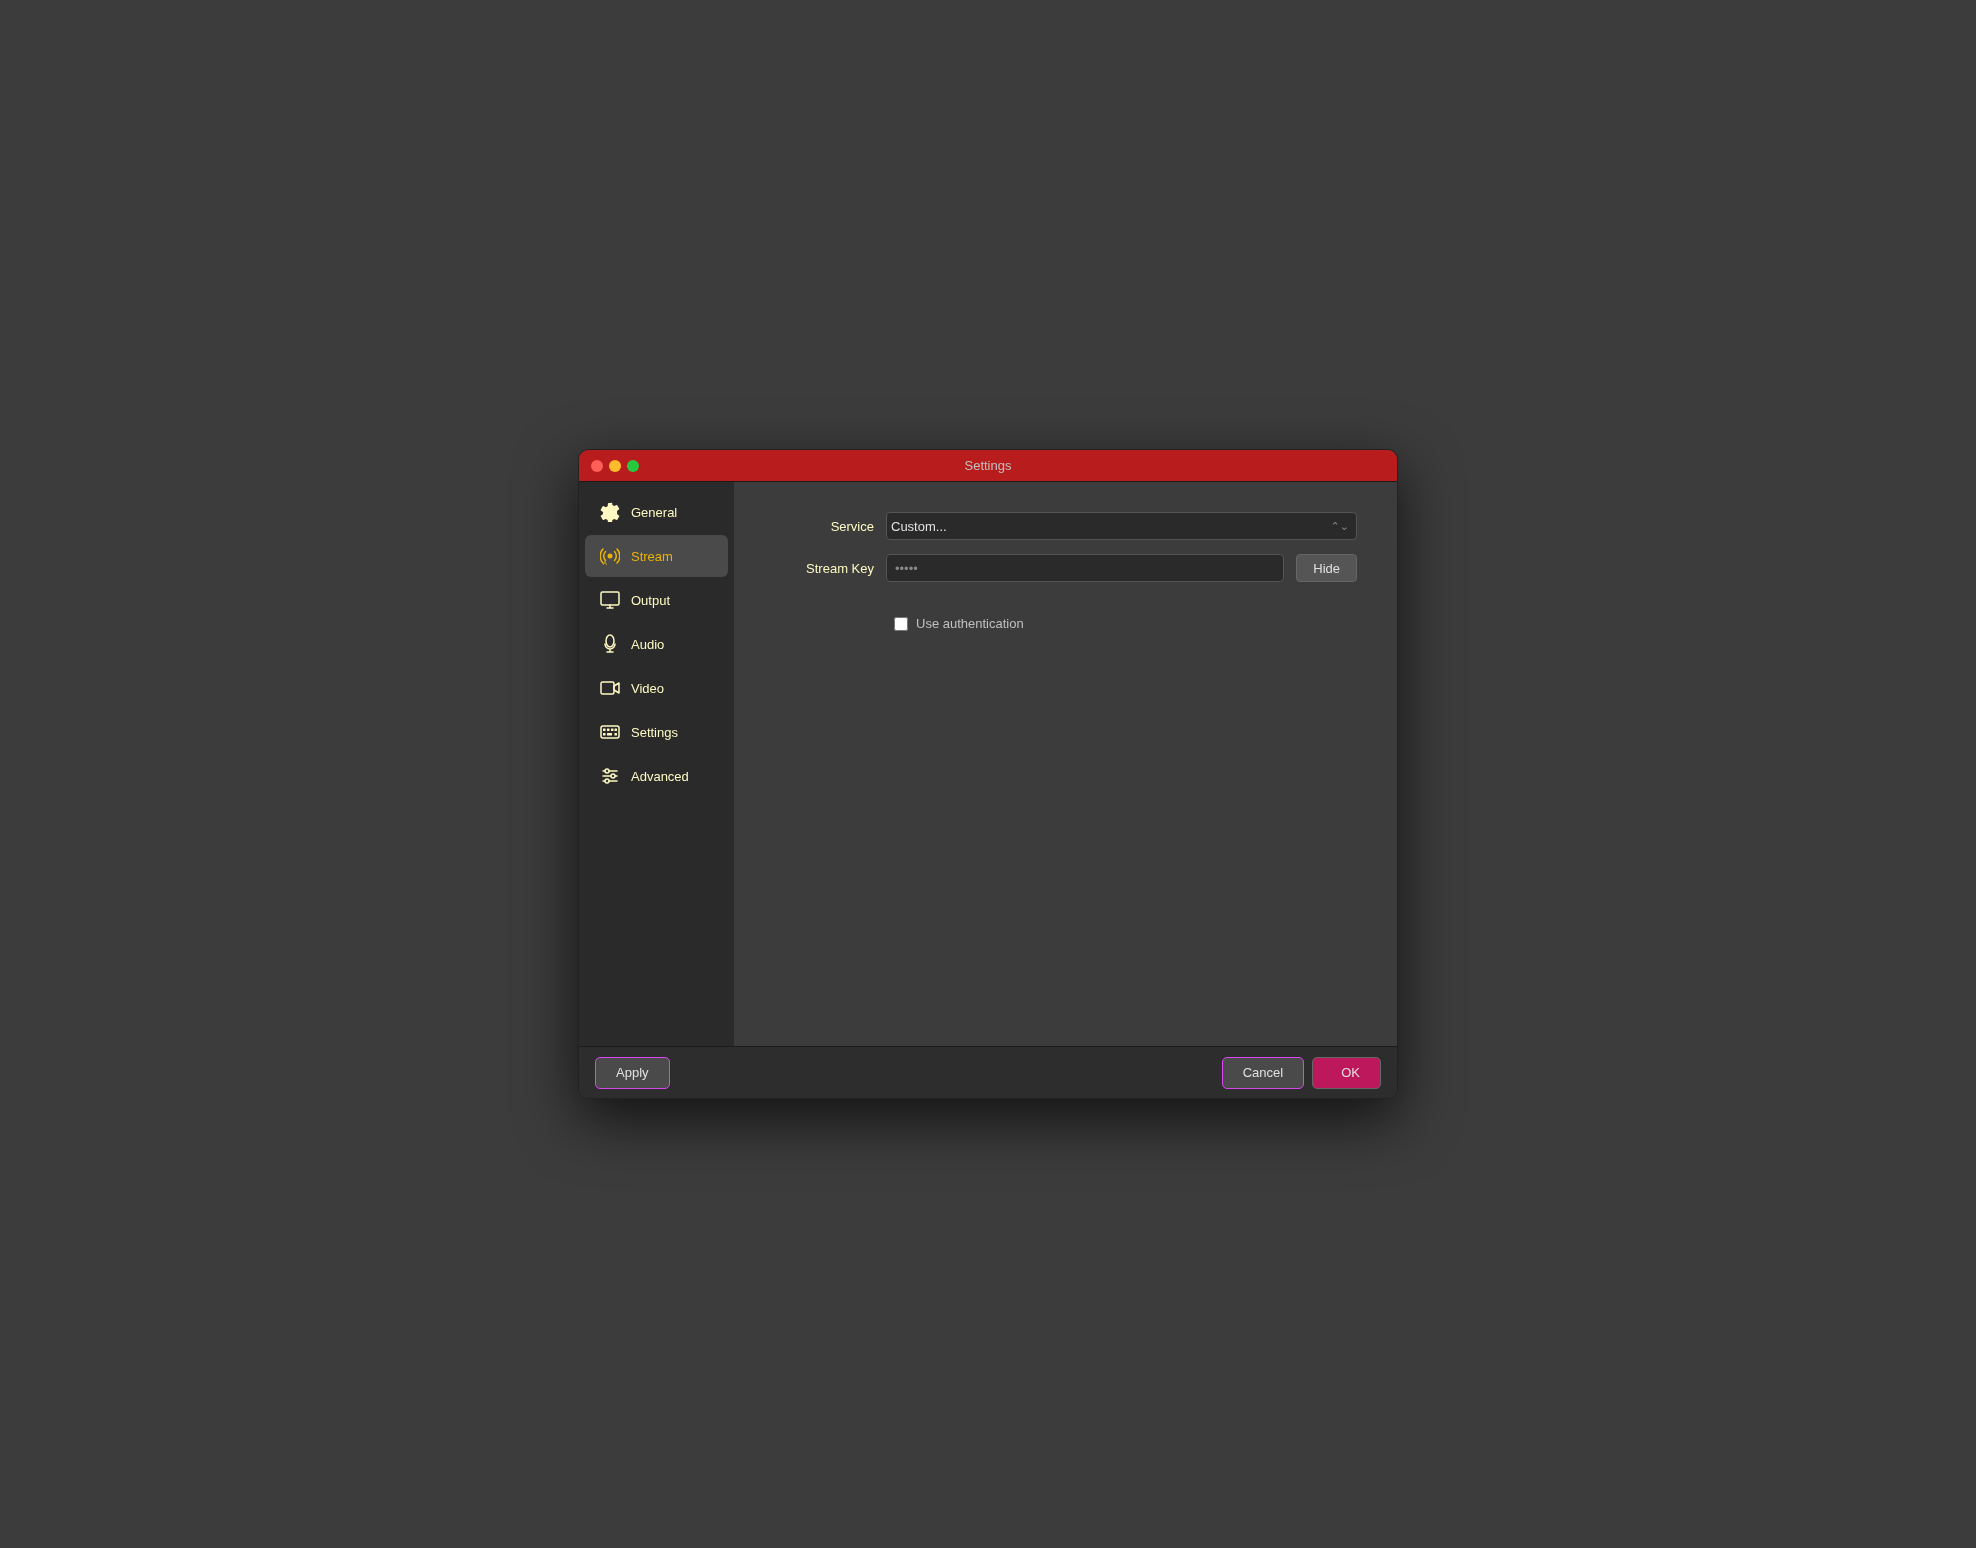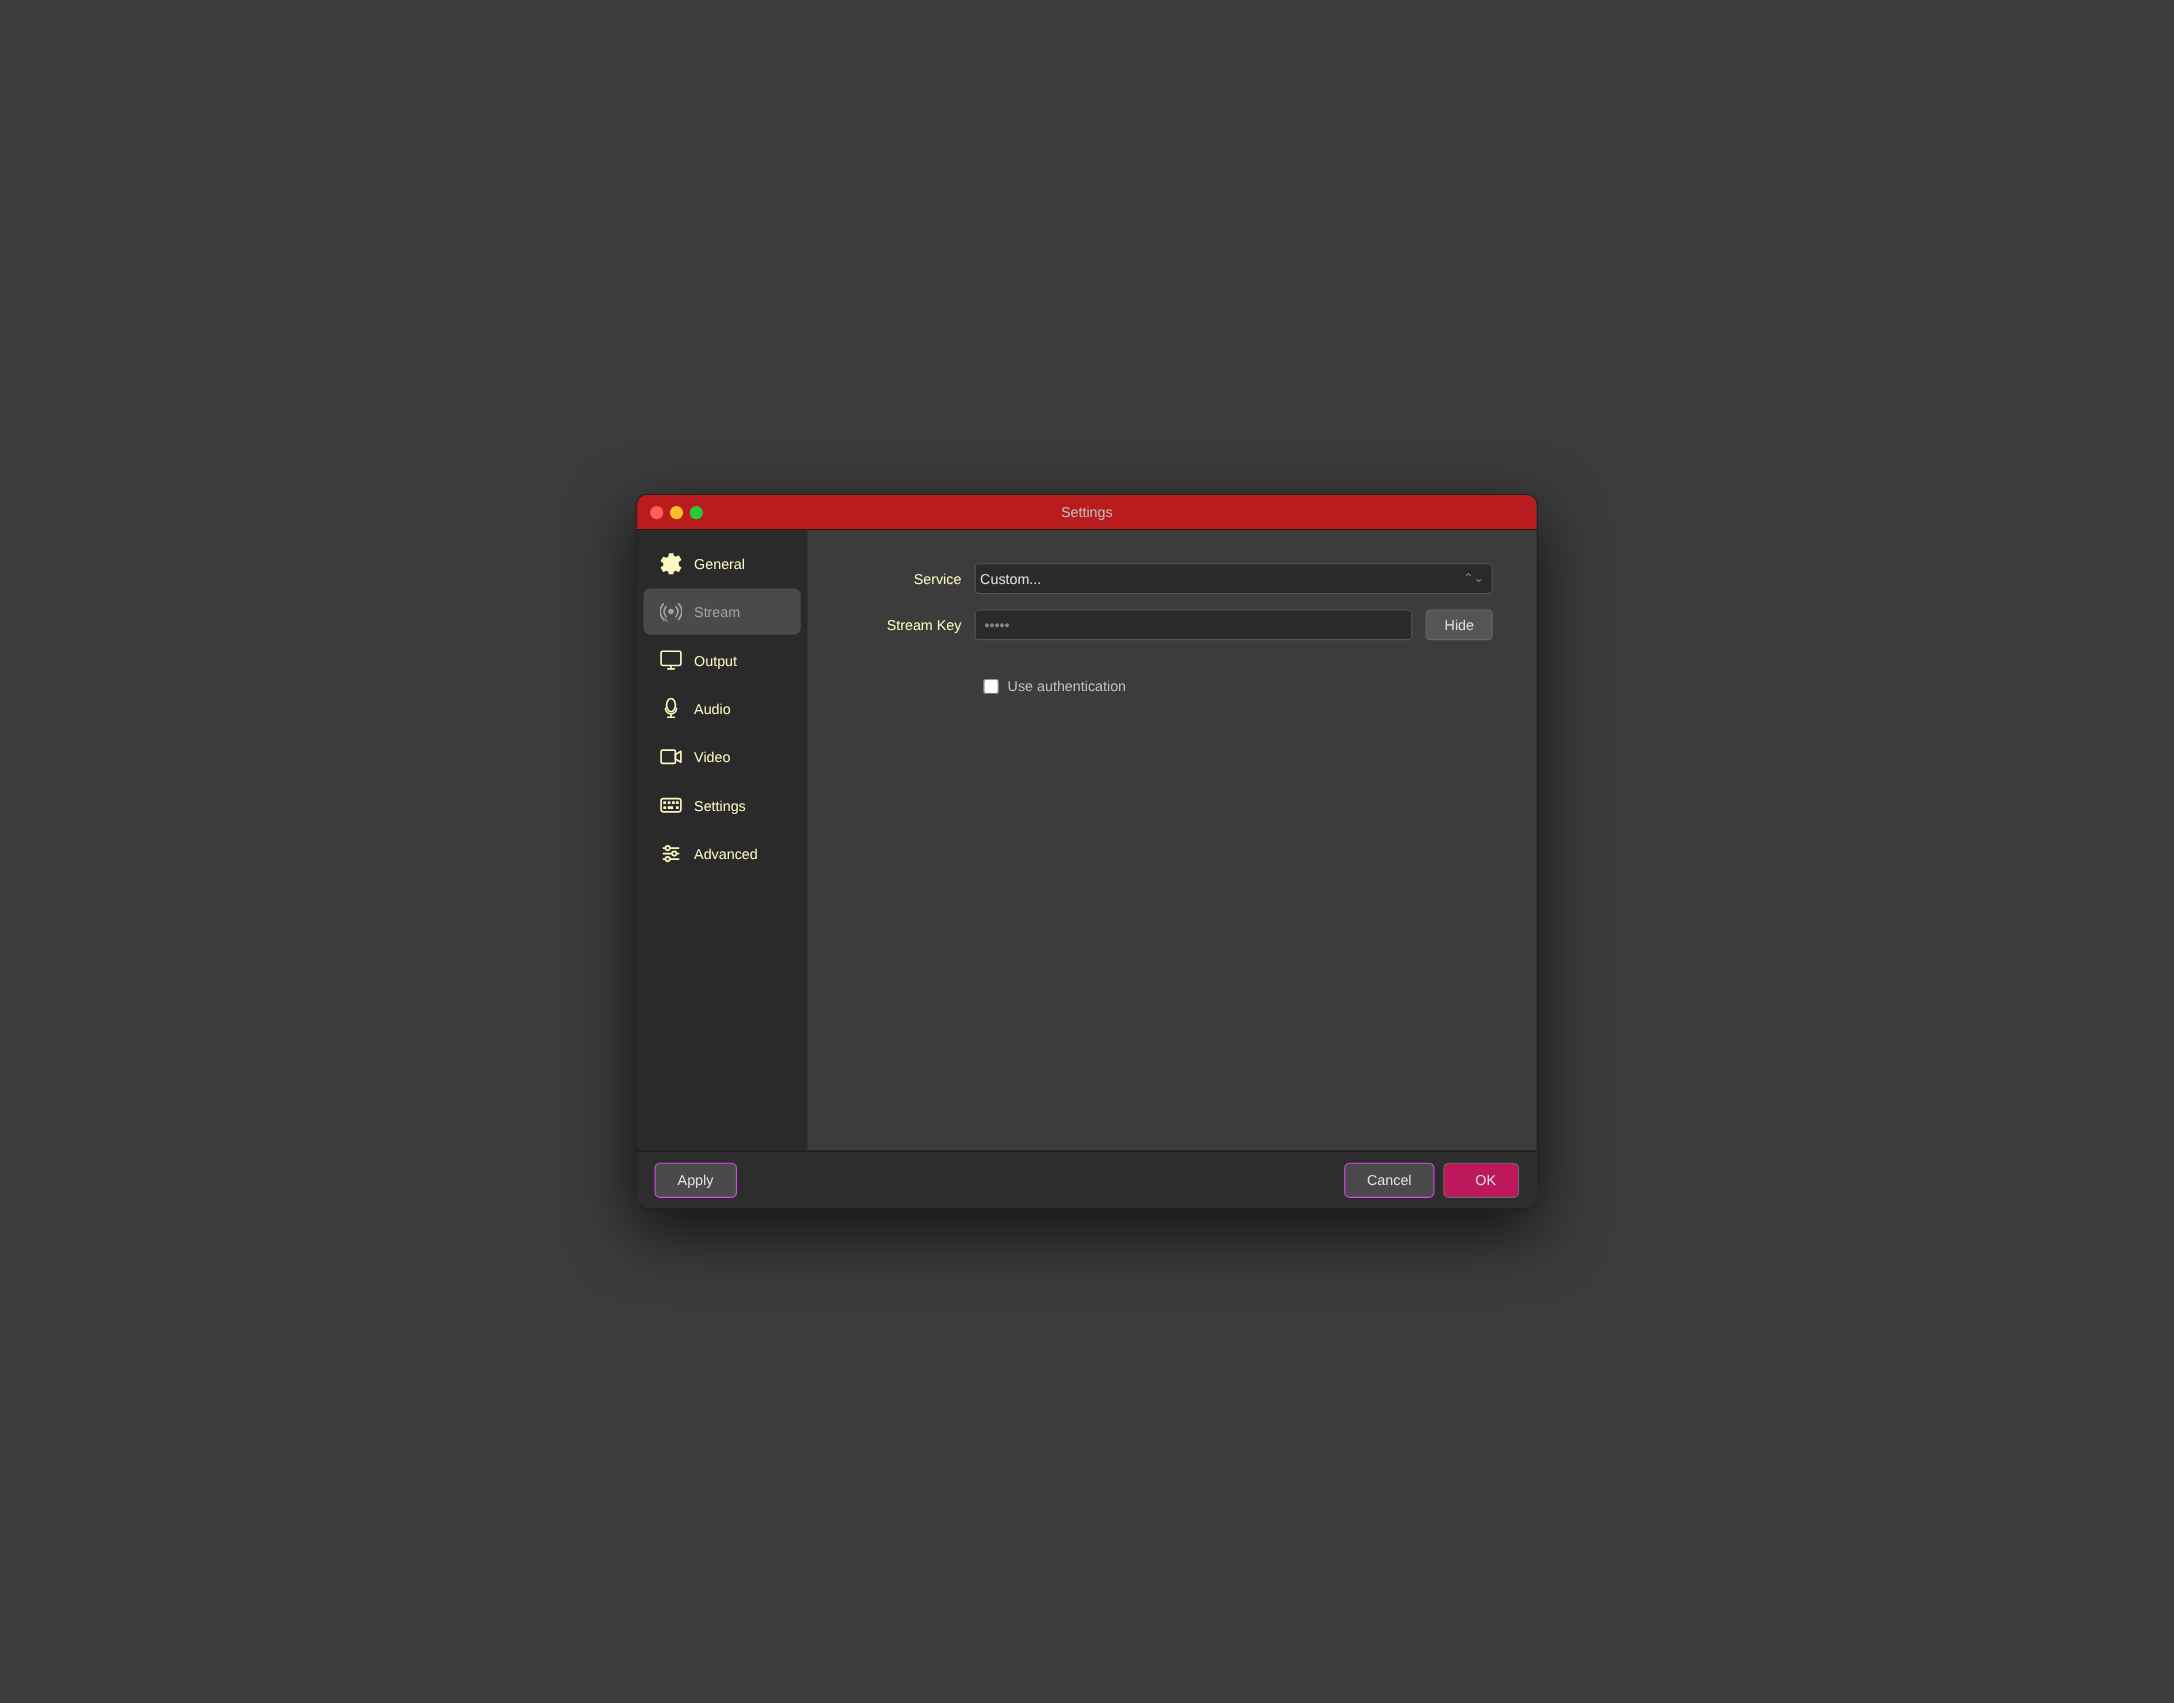--- a/index.html
+++ b/index.html
@@ -86,21 +86,21 @@
       gap: 10px;
       padding: 10px 14px;
       cursor: pointer;
       border-radius: 6px;
       margin: 1px 6px;
       color: #fef9c3;
     }
 
     .sidebar-item.active {
       background: #4a4a4a;
-      color: #a3a3a3;
+      color: #eab308;
     }
 
     .sidebar-icon {
       width: 22px;
       height: 22px;
       display: flex;
       align-items: center;
       justify-content: center;
       flex-shrink: 0;
     }

